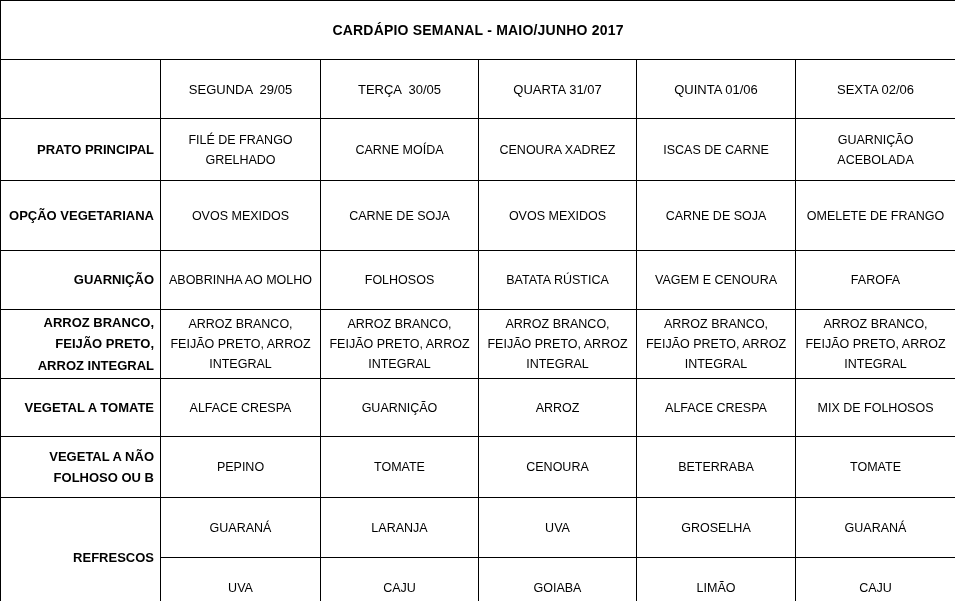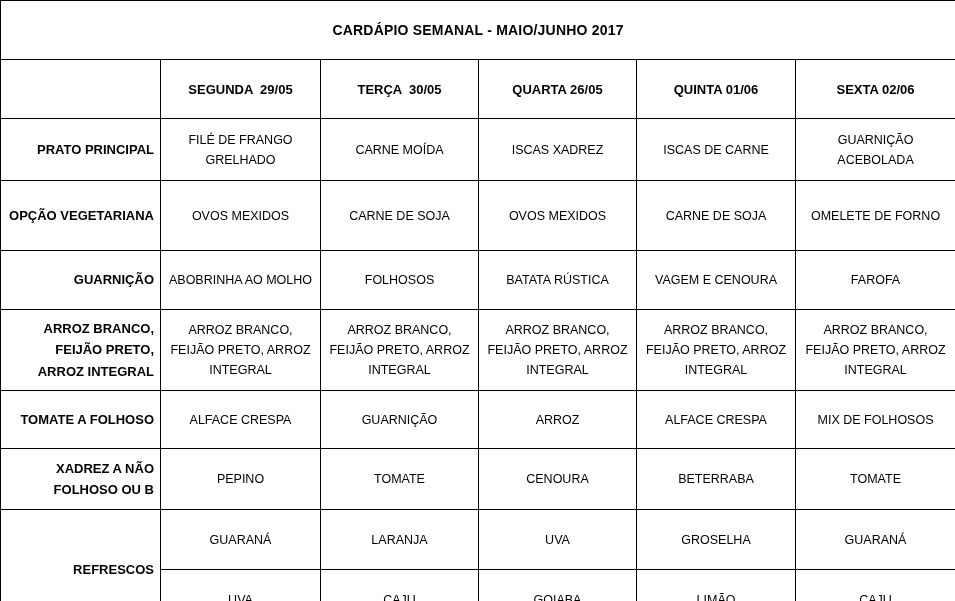--- a/index.html
+++ b/index.html
@@ -13,32 +13,32 @@
   }
   .menu-table {
     border-collapse: collapse;
     width: 955px;
     height: 601px;
     table-layout: fixed;
     background: #ffffff;
   }
   .menu-table td, .menu-table th {
     border: 1px solid #000000;
-    padding: 8px 6px;
+    padding: 2px 6px;
     vertical-align: middle;
     overflow: hidden;
   }
   .title-cell {
     text-align: center;
     font-weight: bold;
     font-size: 14px;
     letter-spacing: 0.2px;
   }
   th.day-header {
-    font-weight: bold;
+    font-weight: normal;
     font-size: 13px;
     white-space: pre-wrap;
   }
   td.row-label {
     font-weight: bold;
     text-align: right;
     font-size: 13px;
     line-height: 1.65;
     padding-left: 6px;
   }
@@ -63,41 +63,41 @@
 
   <tbody>
       <tr style="height:59px">
     <td colspan="6" class="title-cell">CARDÁPIO SEMANAL - MAIO/JUNHO 2017</td>
   </tr>
 
   <tr style="height:59px">
     <th class="day-header"></th>
     <th class="day-header">SEGUNDA  29/05</th>
     <th class="day-header">TERÇA  30/05</th>
-    <th class="day-header">QUARTA 26/05</th>
+    <th class="day-header">QUARTA 31/07</th>
     <th class="day-header">QUINTA 01/06</th>
     <th class="day-header">SEXTA 02/06</th>
   </tr>
 
   <tr style="height:62px">
     <td class="row-label">PRATO PRINCIPAL</td>
     <td class="menu-cell">FILÉ DE FRANGO GRELHADO</td>
     <td class="menu-cell">CARNE MOÍDA</td>
-    <td class="menu-cell">ISCAS XADREZ</td>
+    <td class="menu-cell">CENOURA XADREZ</td>
     <td class="menu-cell">ISCAS DE CARNE</td>
     <td class="menu-cell">GUARNIÇÃO ACEBOLADA</td>
   </tr>
 
   <tr style="height:70px">
     <td class="row-label">OPÇÃO VEGETARIANA</td>
     <td class="menu-cell">OVOS MEXIDOS</td>
     <td class="menu-cell">CARNE DE SOJA</td>
     <td class="menu-cell">OVOS MEXIDOS</td>
     <td class="menu-cell">CARNE DE SOJA</td>
-    <td class="menu-cell">OMELETE DE FORNO</td>
+    <td class="menu-cell">OMELETE DE FRANGO</td>
   </tr>
 
   <tr style="height:59px">
     <td class="row-label">GUARNIÇÃO</td>
     <td class="menu-cell">ABOBRINHA AO MOLHO</td>
     <td class="menu-cell">FOLHOSOS</td>
     <td class="menu-cell">BATATA RÚSTICA</td>
     <td class="menu-cell">VAGEM E CENOURA</td>
     <td class="menu-cell">FAROFA</td>
   </tr>
@@ -105,30 +105,30 @@
   <tr style="height:62px">
     <td class="row-label">ARROZ BRANCO, FEIJÃO PRETO, ARROZ INTEGRAL</td>
     <td class="menu-cell">ARROZ BRANCO, FEIJÃO PRETO, ARROZ INTEGRAL</td>
     <td class="menu-cell">ARROZ BRANCO, FEIJÃO PRETO, ARROZ INTEGRAL</td>
     <td class="menu-cell">ARROZ BRANCO, FEIJÃO PRETO, ARROZ INTEGRAL</td>
     <td class="menu-cell">ARROZ BRANCO, FEIJÃO PRETO, ARROZ INTEGRAL</td>
     <td class="menu-cell">ARROZ BRANCO, FEIJÃO PRETO, ARROZ INTEGRAL</td>
   </tr>
 
   <tr style="height:58px">
-    <td class="row-label">TOMATE A FOLHOSO</td>
+    <td class="row-label">VEGETAL A TOMATE</td>
     <td class="menu-cell">ALFACE CRESPA</td>
     <td class="menu-cell">GUARNIÇÃO</td>
     <td class="menu-cell">ARROZ</td>
     <td class="menu-cell">ALFACE CRESPA</td>
     <td class="menu-cell">MIX DE FOLHOSOS</td>
   </tr>
 
   <tr style="height:61px">
-    <td class="row-label">XADREZ A NÃO FOLHOSO OU B</td>
+    <td class="row-label">VEGETAL A NÃO FOLHOSO OU B</td>
     <td class="menu-cell">PEPINO</td>
     <td class="menu-cell">TOMATE</td>
     <td class="menu-cell">CENOURA</td>
     <td class="menu-cell">BETERRABA</td>
     <td class="menu-cell">TOMATE</td>
   </tr>
 
   <tr style="height:60px">
     <td class="row-label" rowspan="2">REFRESCOS</td>
     <td class="menu-cell">GUARANÁ</td>

